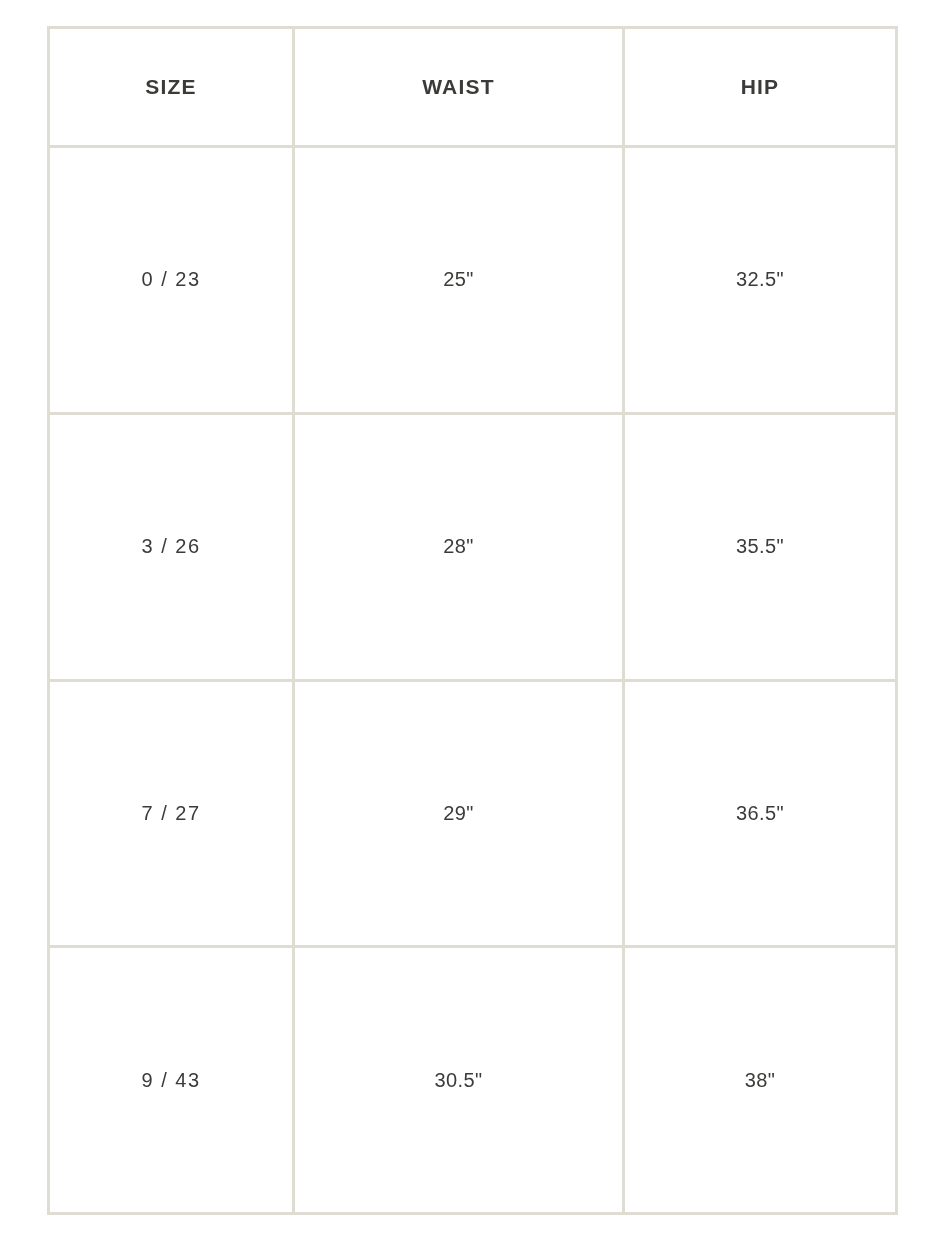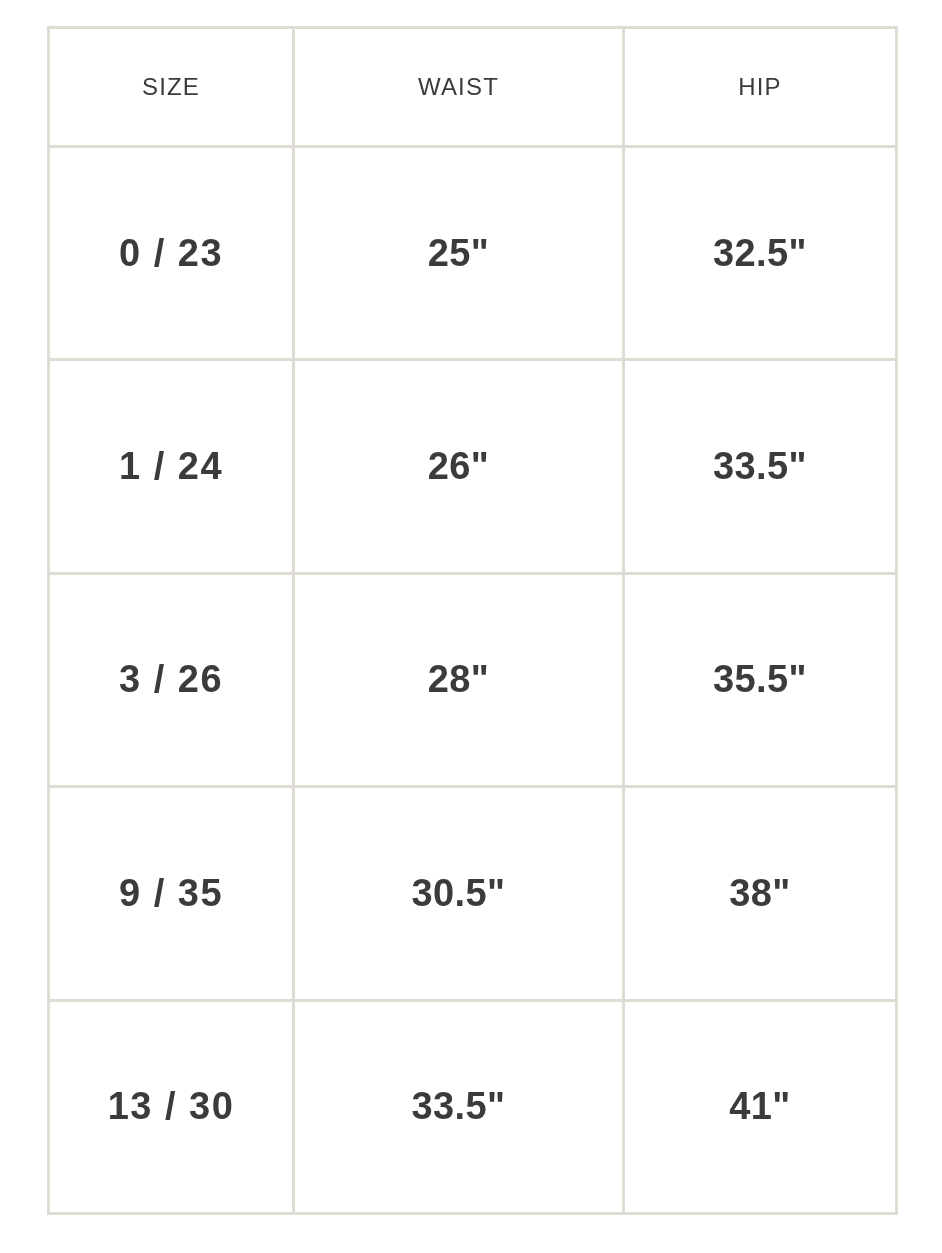--- a/index.html
+++ b/index.html
@@ -42,30 +42,30 @@
     border: 3px solid #dfdcd3;
     text-align: center;
     vertical-align: middle;
     color: #3b3b39;
     padding: 0;
     background: #ffffff;
   }
 
   table.size-table thead th {
     height: 116px;
-    font-size: 24px;
-    font-weight: 400;
+    font-size: 21px;
+    font-weight: 700;
     letter-spacing: 1.2px;
     text-transform: uppercase;
   }
 
   table.size-table tbody td {
     height: 119px;
-    font-size: 38px;
-    font-weight: 700;
+    font-size: 20px;
+    font-weight: 400;
     letter-spacing: 0.4px;
   }
 
   table.size-table tbody td.cell-size {
     letter-spacing: 1.5px;
   }
 </style>
 </head>
 <body>
 
@@ -83,34 +83,29 @@
         <th>HIP</th>
       </tr>
     </thead>
     <tbody>
       <tr>
         <td class="cell-size">0 / 23</td>
         <td>25"</td>
         <td>32.5"</td>
       </tr>
       <tr>
-        <td class="cell-size">1 / 24</td>
-        <td>26"</td>
-        <td>33.5"</td>
-      </tr>
-      <tr>
         <td class="cell-size">3 / 26</td>
         <td>28"</td>
         <td>35.5"</td>
       </tr>
       <tr>
-        <td class="cell-size">9 / 35</td>
+        <td class="cell-size">7 / 27</td>
+        <td>29"</td>
+        <td>36.5"</td>
+      </tr>
+      <tr>
+        <td class="cell-size">9 / 43</td>
         <td>30.5"</td>
         <td>38"</td>
-      </tr>
-      <tr>
-        <td class="cell-size">13 / 30</td>
-        <td>33.5"</td>
-        <td>41"</td>
       </tr>
     </tbody>
   </table>
 </div>
 
 </body></html>

